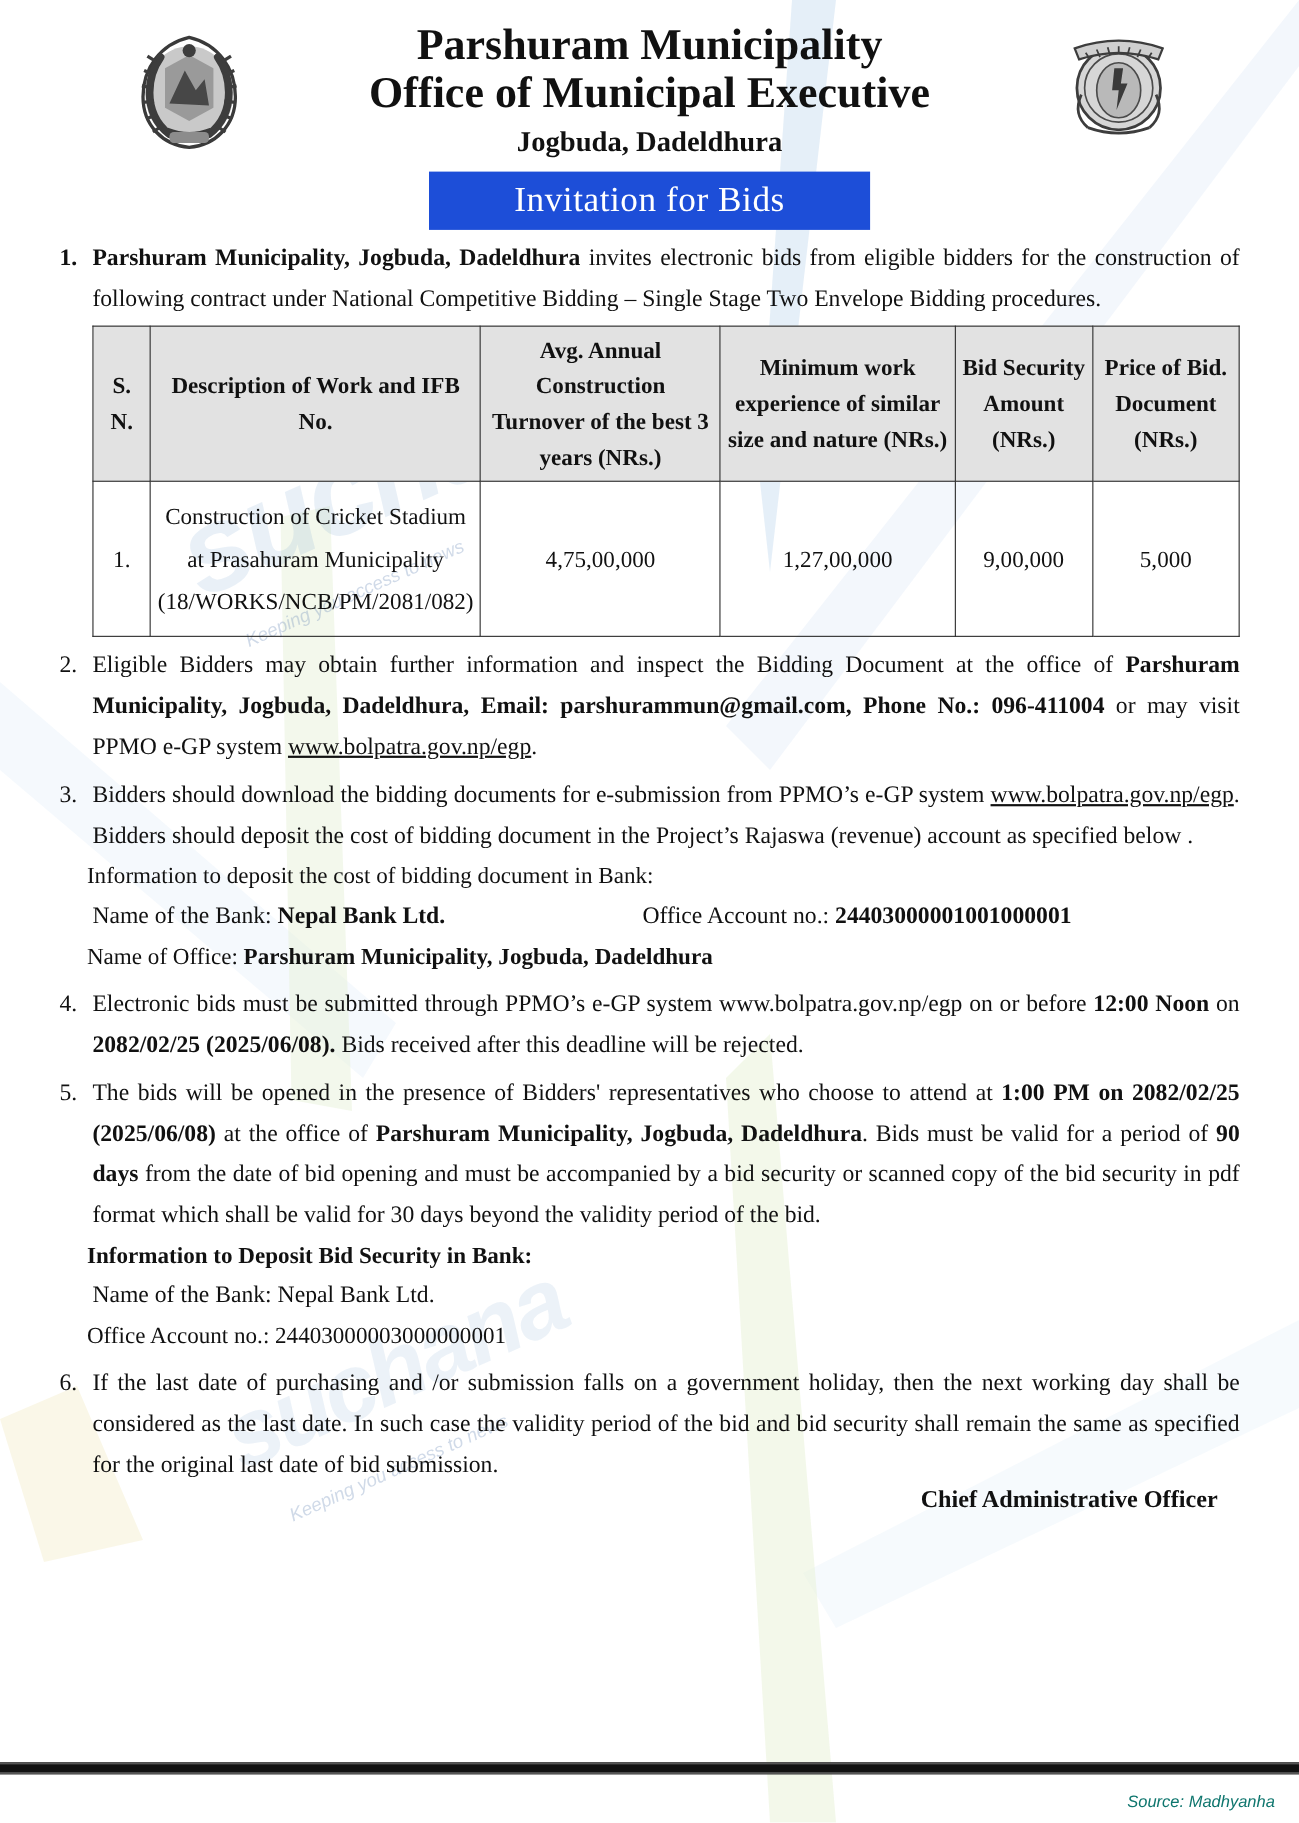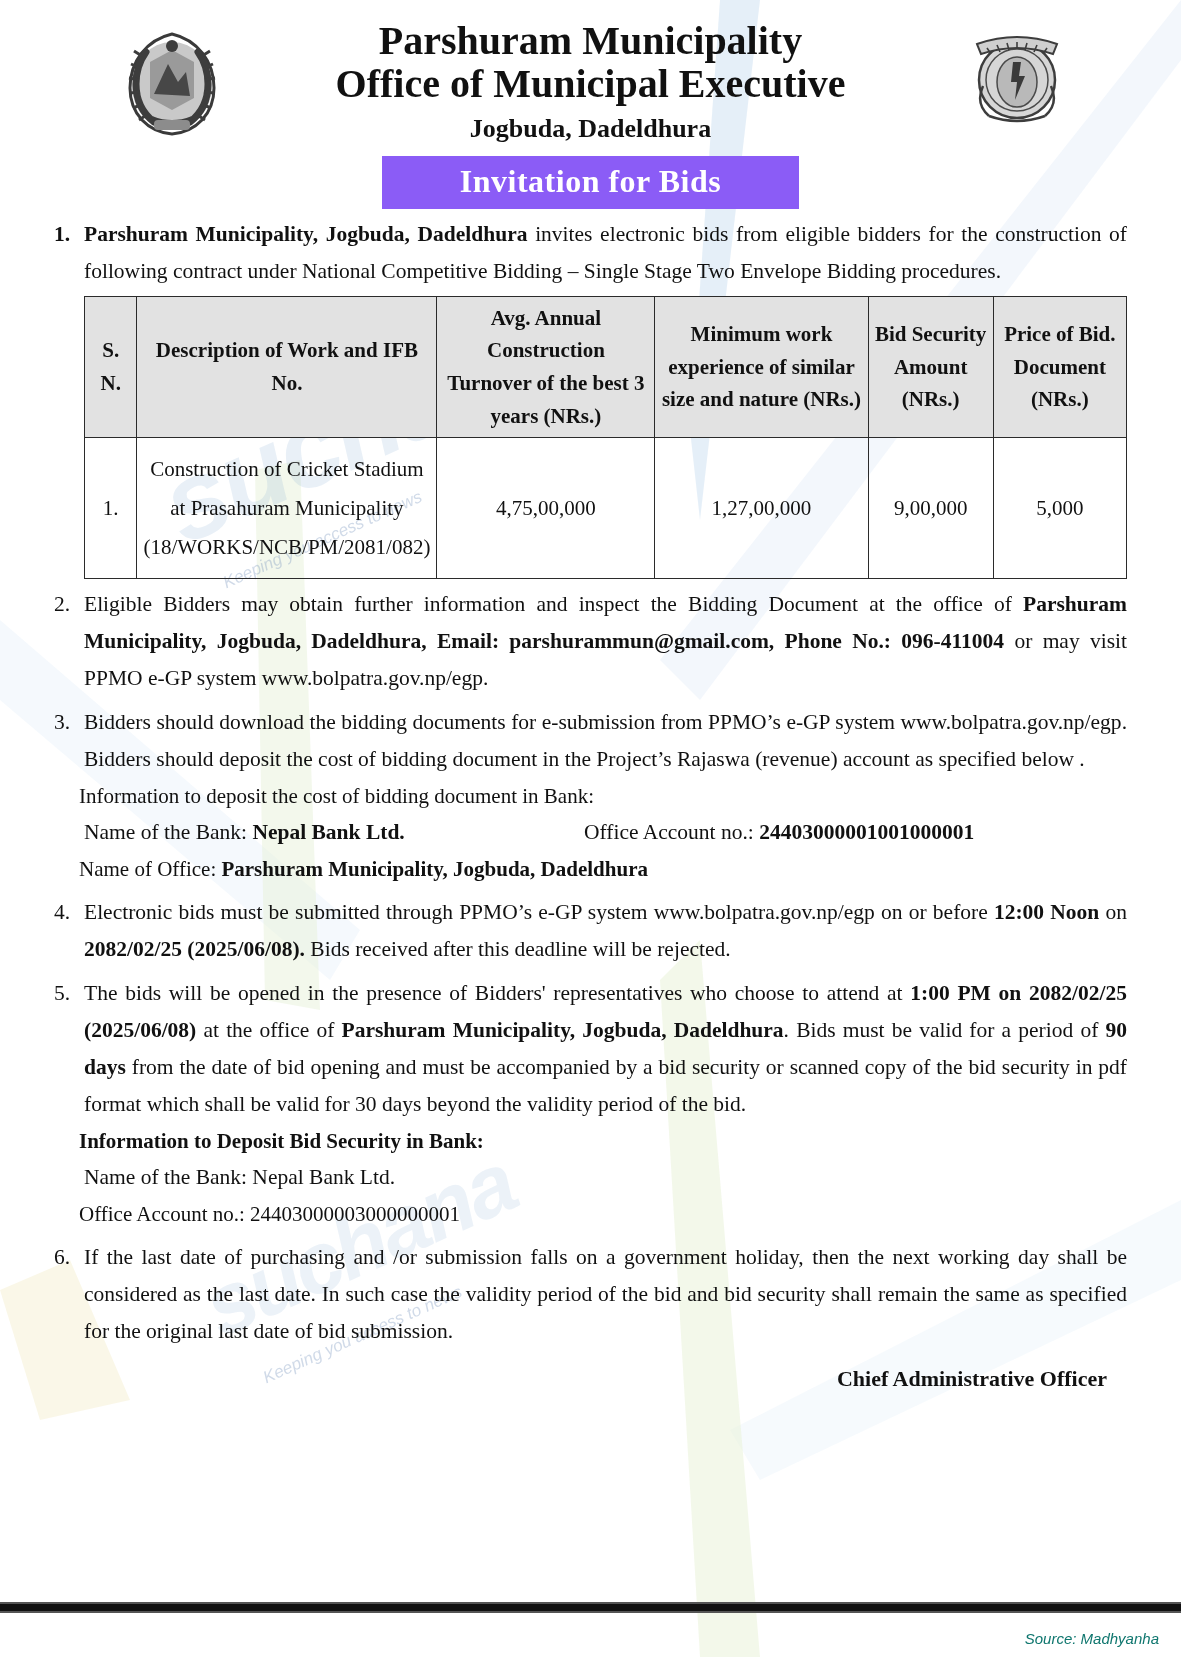--- a/index.html
+++ b/index.html
@@ -103,24 +103,24 @@
     font-size: 26px;
     font-weight: 700;
     margin: 8px 0 0 0;
   }
   .ifb-banner-wrap {
     margin-top: 12px;
     display: flex;
     justify-content: center;
   }
   .ifb-banner {
-    background: #8b5cf6;
+    background: #1d4ed8;
     color: #ffffff;
     font-size: 32px;
-    font-weight: 700;
+    font-weight: 400;
     padding: 7px 78px 9px 78px;
     letter-spacing: 0.5px;
     display: inline-block;
   }
   .pubdate {
     margin-top: 14px;
     font-size: 24px;
     font-weight: 700;
     text-align: center;
   }
@@ -142,21 +142,21 @@
     flex: 1 1 auto;
     text-align: justify;
     text-justify: inter-word;
   }
   .plain-line {
     font-size: 21px;
     line-height: 1.72;
     margin-left: 25px;
   }
   b, strong { font-weight: 700; }
-  .u { }
+  .u { text-decoration: underline; }
 
   
   table.bid-table {
     width: 100%;
     border-collapse: collapse;
     margin: 6px 0 4px 30px;
     width: calc(100% - 30px);
     font-size: 20px;
     background: transparent;
   }
@@ -182,21 +182,20 @@
   td.desc { text-align: center; }
   .col-sn { width: 46px; }
   .col-desc { width: 262px; }
   .col-turn { width: 235px; }
   .col-exp  { width: 235px; }
   .col-sec  { width: 125px; }
   .col-price{ width: 130px; }
 
   
   .signoff {
-    margin-top: 16px;
     text-align: right;
     font-size: 22px;
     font-weight: 700;
     padding-right: 20px;
   }
   .foot-rule {
     position: absolute;
     left: 0;
     right: 0;
     bottom: 44px;

